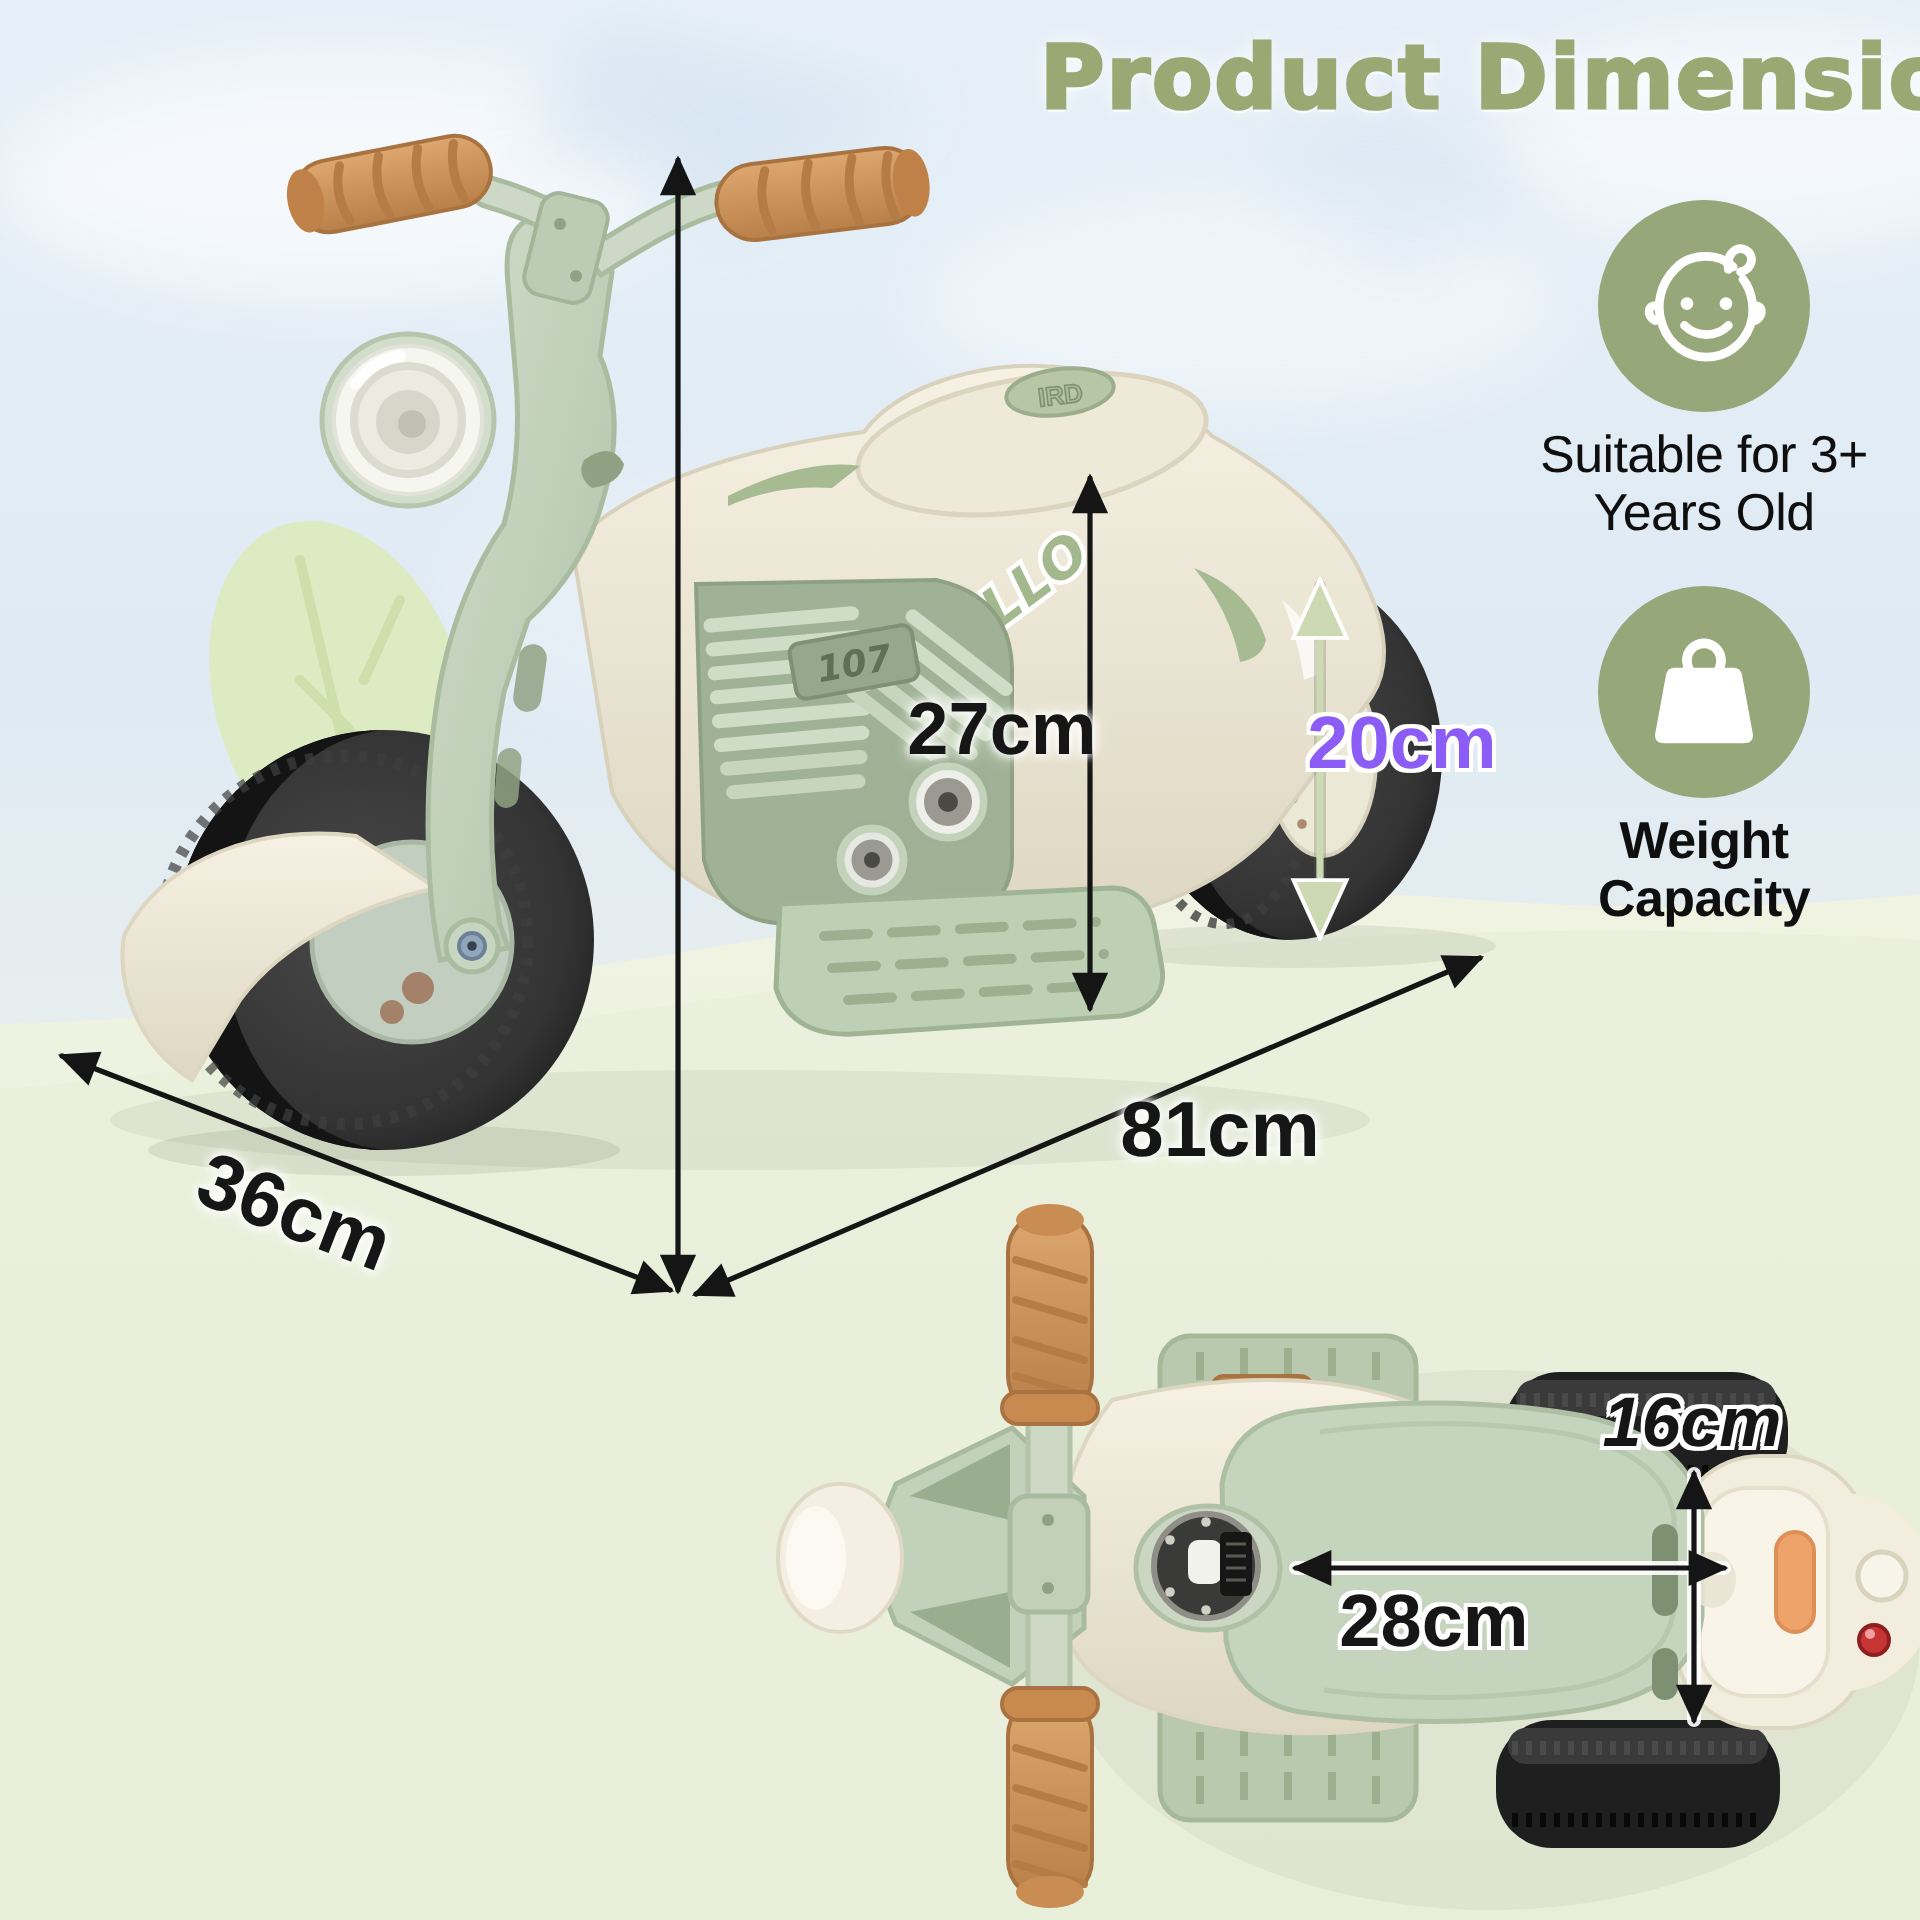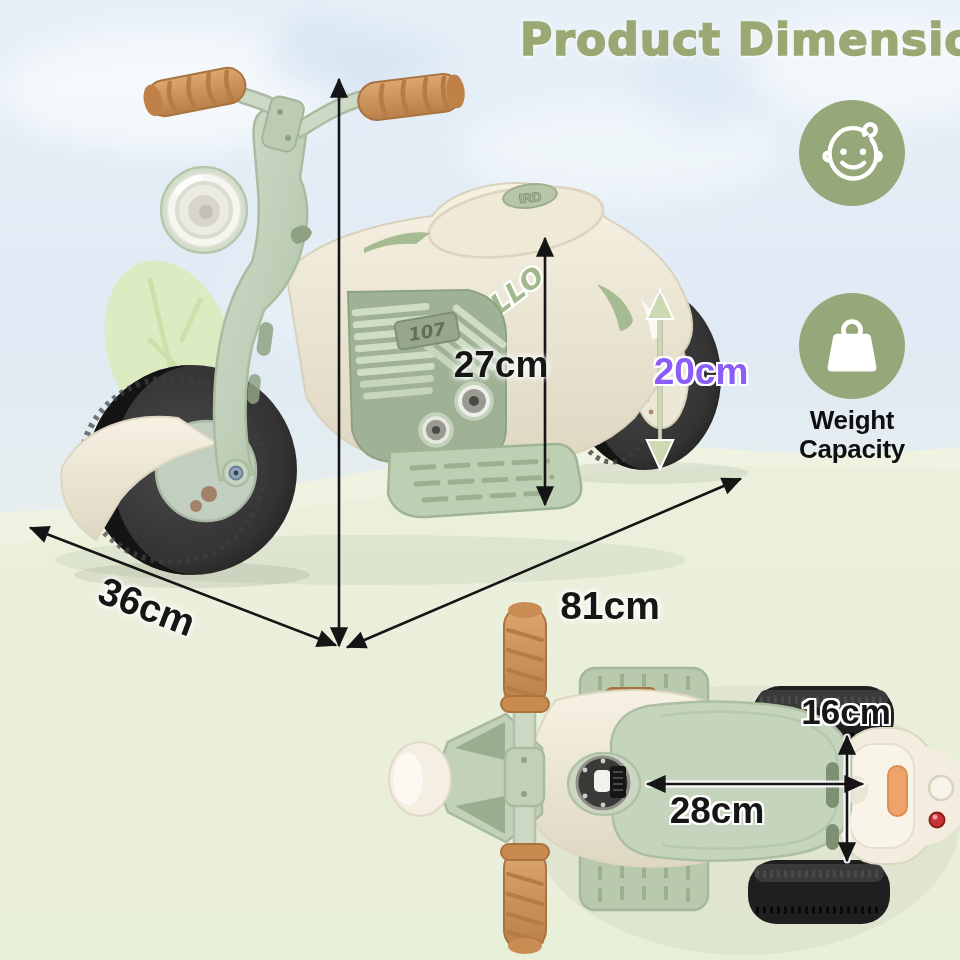--- a/index.html
+++ b/index.html
@@ -22,23 +22,23 @@
     text-shadow:0 0 5px rgba(255,255,255,.95),0 0 5px rgba(255,255,255,.95),0 0 10px rgba(255,255,255,.8);
     white-space:nowrap;line-height:1;
   }
   .dim.outline{
     text-shadow:-2px -2px 0 #fff,2px -2px 0 #fff,-2px 2px 0 #fff,2px 2px 0 #fff,
                 -2px 0 0 #fff,2px 0 0 #fff,0 -2px 0 #fff,0 2px 0 #fff;
   }
   .dim-43{left:256px;top:31px;font-size:39px;}
   .dim-27{left:421px;top:346px;}
   .dim-20{left:621px;top:353px;color:#8b5cf6;}
-  .dim-81{left:530px;top:546px;font-size:39px;margin-top:40px;}
+  .dim-81{left:530px;top:546px;font-size:39px;}
   .dim-36{left:67px;top:587px;font-size:39px;transform:rotate(21deg);}
-  .dim-16{left:766px;top:694px;font-size:35px;}
+  .dim-16{left:766px;top:694px;font-size:35px;font-style:italic;}
   .dim-28{left:637px;top:792px;}
 
   .feature{left:760px;width:184px;text-align:center;}
   .feature .icon-circle{
     width:106px;height:106px;border-radius:50%;background:#96a77a;margin:0 auto;
     display:flex;align-items:center;justify-content:center;
   }
   .feature .caption{font-size:26px;color:#0f0f0f;line-height:29px;margin-top:7px;letter-spacing:-0.3px;}
   .feature-age{top:100px;}
   .feature-weight{top:293px;font-weight:bold;}
@@ -347,20 +347,24 @@
             <path d="M 44,16 C 38,10 26,10 20,17 C 14,23 12,32 15,40 C 18,48 25,53 33,53 C 41,53 48,48 51,40 C 53,34 52,26 48,21"></path>
             <path d="M 42,17 C 41,11 45,7 49,9 C 53,11 52,17 47,18"></path>
             <path d="M 13,32 C 9,31 8,36 12,38"></path>
             <path d="M 52,32 C 56,31 57,36 53,38"></path>
             <path d="M 24,40 C 29,45 37,45 42,40"></path>
           </g>
           <circle cx="25" cy="31" r="2.6" fill="#ffffff"></circle>
           <circle cx="41" cy="31" r="2.6" fill="#ffffff"></circle>
         </svg>
       </div>
+      <div class="caption">
+        <div>Suitable for 3+</div>
+        <div>Years Old</div>
+      </div>
     </div>
 
     <div class="feature feature-weight">
       <div class="icon-circle">
         <svg width="78" height="78" viewBox="0 0 64 64">
           <path d="M32,10 c-5,0 -9,4 -9,9 c0,2 0.7,4 1.8,5.5 l5,0 c-1.7,-1.2 -2.8,-3.2 -2.8,-5.5 c0,-2.8 2.2,-5 5,-5 c2.8,0 5,2.2 5,5 c0,2.3 -1.1,4.3 -2.8,5.5 l5,0 c1.1,-1.5 1.8,-3.5 1.8,-5.5 c0,-5 -4,-9 -9,-9 Z" fill="#ffffff"></path>
           <path d="M 20,22 L 44,22 Q 47,22 47.6,25 L 52,49 Q 52.6,53 48,53 L 16,53 Q 11.4,53 12,49 L 16.4,25 Q 17,22 20,22 Z" fill="#ffffff"></path>
         </svg>
       </div>
       <div class="caption">

